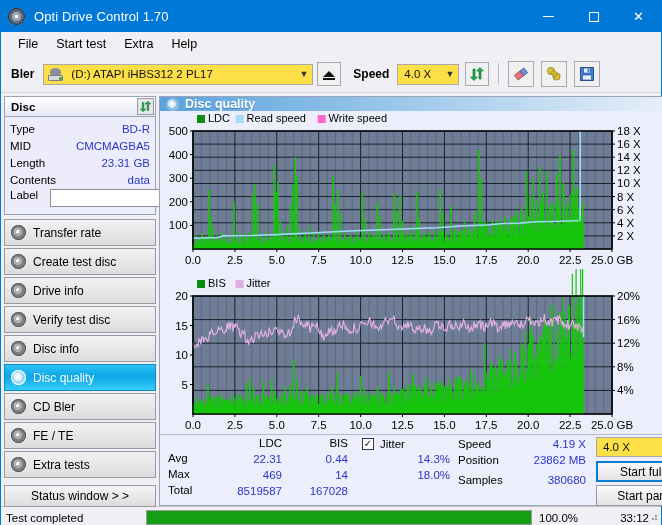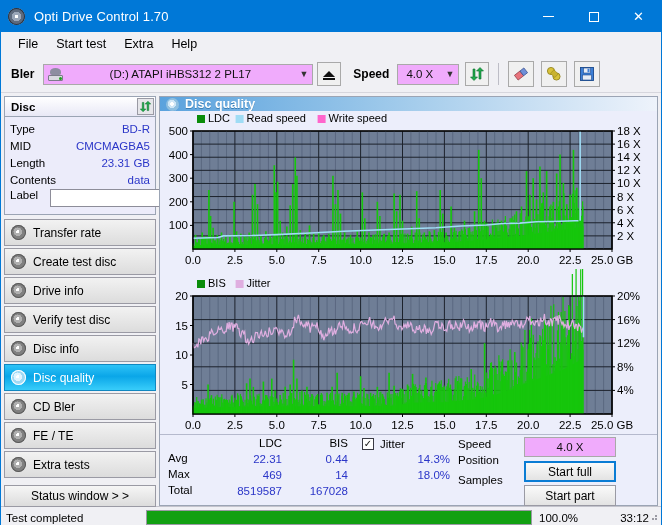--- a/index.html
+++ b/index.html
@@ -41,23 +41,23 @@
     padding-left:8px;font-size:12.5px;color:#000;
   }
   .menubar .mi{padding:3px 9px;}
   
   .toolbar{
     height:36px;background:#f0f0f4;display:flex;align-items:center;
     padding-left:10px;gap:0;border-bottom:1px solid #d6d6dd;
   }
   .tb-label{font-weight:bold;font-size:12px;color:#000;margin-right:9px;}
   .combo{
-    height:21px;background:#f0abfc;border:1px solid #a9a9a9;
+    height:21px;background:#fde047;border:1px solid #a9a9a9;
     display:flex;align-items:center;box-sizing:border-box;
-    font-size:11.5px;color:#111;text-align:center;
+    font-size:11.5px;color:#111;
   }
   .combo .cb-text{flex:1 1 auto;padding:0 6px;white-space:nowrap;overflow:hidden;}
   .combo .cb-arrow{
     width:17px;display:flex;align-items:center;justify-content:center;
     color:#333;font-size:9px;
   }
   .drive-combo{width:270px;}
   .drive-ico{
     width:15px;height:13px;margin-left:4px;margin-right:2px;flex:0 0 auto;
     position:relative;
@@ -1645,20 +1645,25 @@
           </div>
           <div class="jitter-v">14.3%</div>
           <div class="jitter-v">18.0%</div>
         </div>
         <div class="right-block">
           <div class="rb-labels">
             <div class="rb-row">Speed</div>
             <div class="rb-row" style="height:20px">Position</div>
             <div class="rb-row">Samples</div>
           </div>
+          <div class="rb-vals">
+            <div class="rb-row">4.19 X</div>
+            <div class="rb-row" style="height:20px">23862 MB</div>
+            <div class="rb-row">380680</div>
+          </div>
           <div class="rb-ctrls">
             <div class="combo spd-combo">
               <span class="cb-text">4.0 X</span>
 
             </div>
             <div class="act-btn primary">Start full</div>
             <div class="act-btn">Start part</div>
           </div>
         </div>
       </div>

